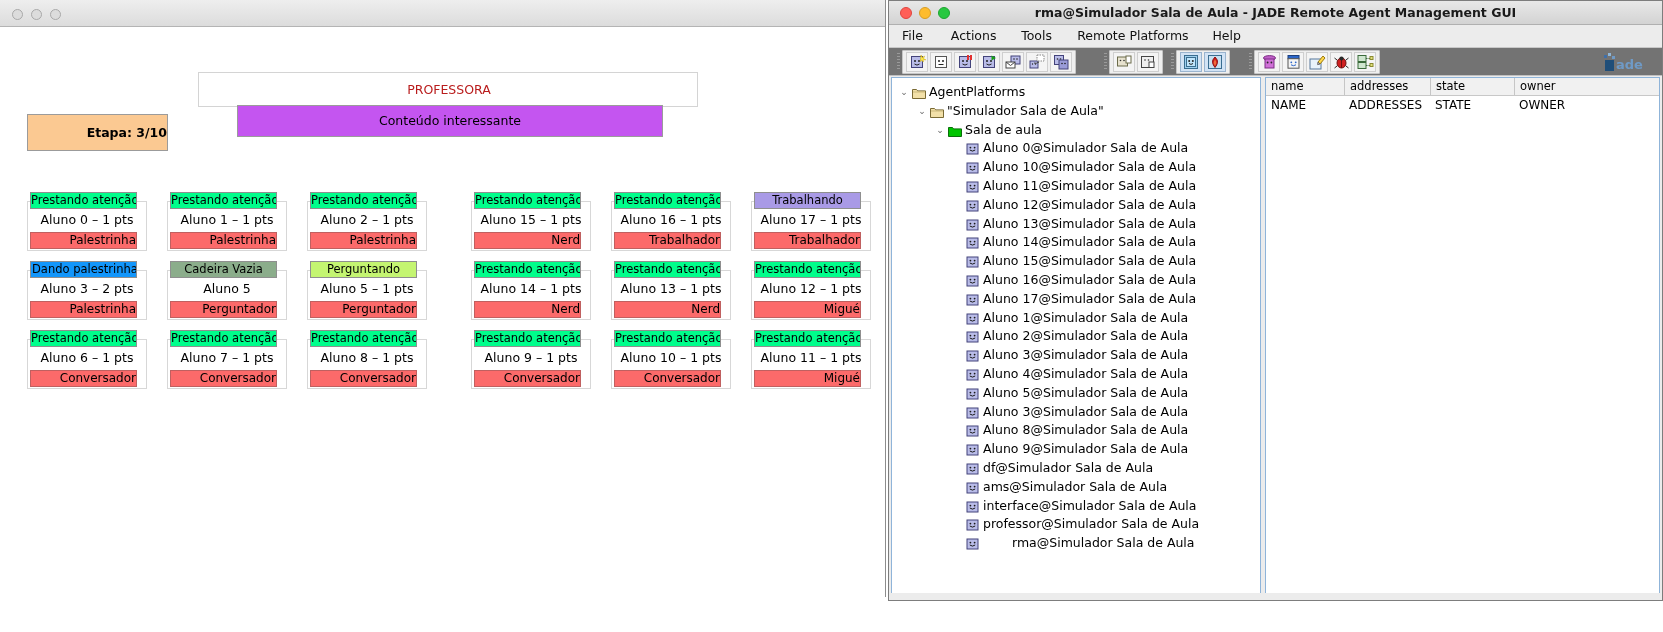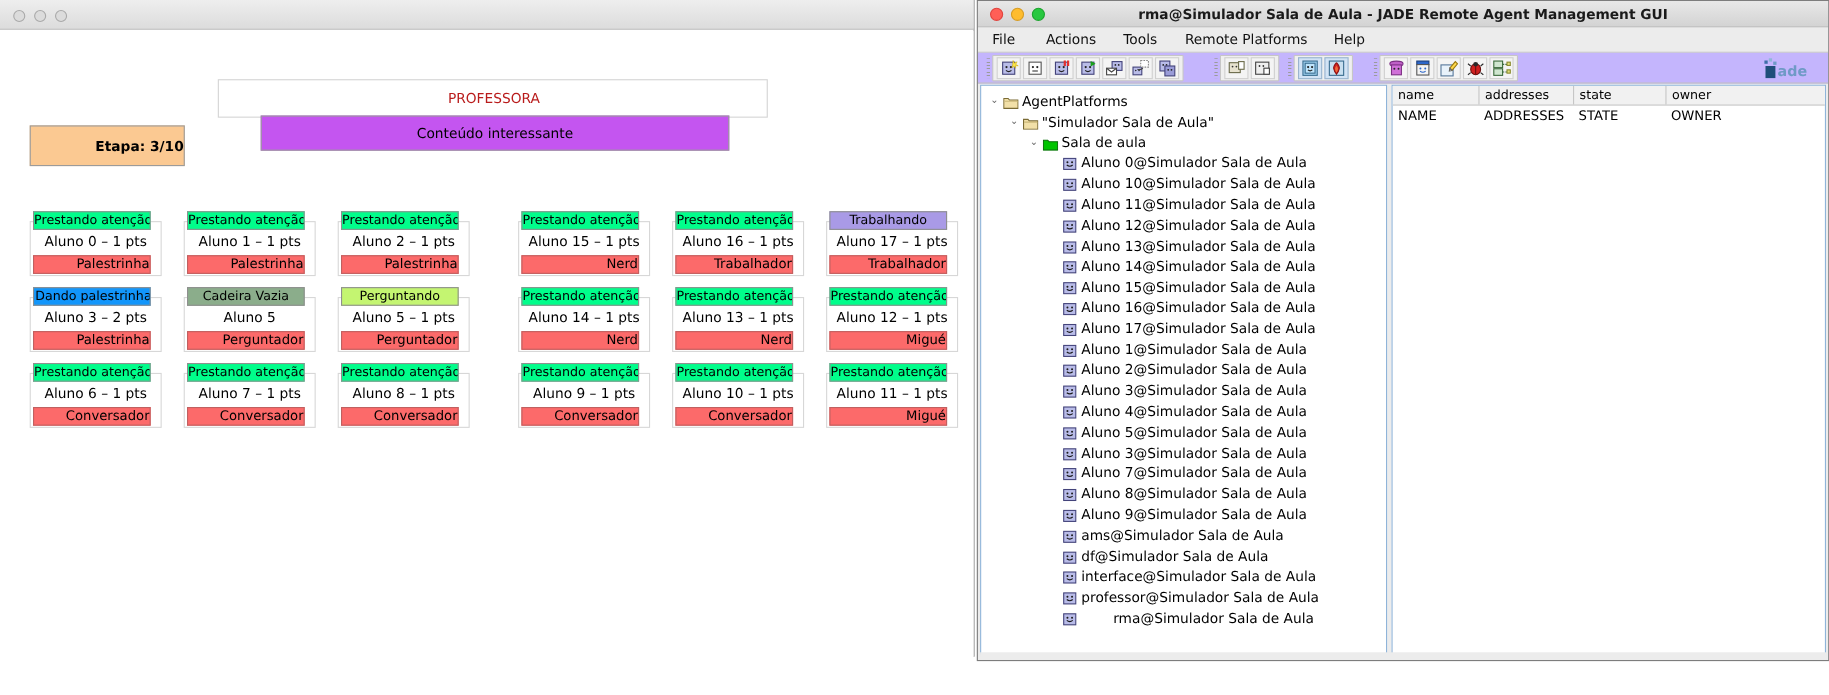--- a/index.html
+++ b/index.html
@@ -222,21 +222,21 @@
     font-size: 12.5px;
     color: #111;
     padding: 0 5px;
     white-space: nowrap;
   }
 
   #jade-toolbar {
     position: absolute;
     left: 0; top: 47px;
     width: 773px; height: 28px;
-    background: #c4b5fd;
+    background: #737373;
     border-bottom: 1px solid #c0c0c0;
     box-sizing: border-box;
   }
   .tb-group {
     position: absolute;
     top: 2px;
     height: 24px;
     border: 1px solid #c6c6c6;
     border-radius: 1px;
     background: #efefef;
@@ -835,57 +835,48 @@
               </svg></span>
             <span class="tlabel" style="left: 91px;">Aluno 3@Simulador Sala de Aula</span>
           </div>
           <div class="tree-row">
             <span class="ticon" style="left: 74px;"><svg width="13" height="12" viewBox="0 0 13 12">
                 <rect x="1" y="1" width="11" height="10" fill="#b9bce8" stroke="#43437a"></rect>
                 <circle cx="4.4" cy="4.6" r=".9" fill="#1a1a1a"></circle>
                 <circle cx="8.6" cy="4.6" r=".9" fill="#1a1a1a"></circle>
                 <path d="M3.8 7 Q6.5 9.2 9.2 7" stroke="#1a1a1a" fill="none"></path>
               </svg></span>
-            <span class="tlabel" style="left: 91px;">Aluno 7@Simulador Sala de Aula</span>
-          </div>
-          <div class="tree-row">
-            <span class="ticon" style="left: 74px;"><svg width="13" height="12" viewBox="0 0 13 12">
-                <rect x="1" y="1" width="11" height="10" fill="#b9bce8" stroke="#43437a"></rect>
-                <circle cx="4.4" cy="4.6" r=".9" fill="#1a1a1a"></circle>
-                <circle cx="8.6" cy="4.6" r=".9" fill="#1a1a1a"></circle>
-                <path d="M3.8 7 Q6.5 9.2 9.2 7" stroke="#1a1a1a" fill="none"></path>
-              </svg></span>
             <span class="tlabel" style="left: 91px;">Aluno 8@Simulador Sala de Aula</span>
           </div>
           <div class="tree-row">
             <span class="ticon" style="left: 74px;"><svg width="13" height="12" viewBox="0 0 13 12">
                 <rect x="1" y="1" width="11" height="10" fill="#b9bce8" stroke="#43437a"></rect>
                 <circle cx="4.4" cy="4.6" r=".9" fill="#1a1a1a"></circle>
                 <circle cx="8.6" cy="4.6" r=".9" fill="#1a1a1a"></circle>
                 <path d="M3.8 7 Q6.5 9.2 9.2 7" stroke="#1a1a1a" fill="none"></path>
               </svg></span>
             <span class="tlabel" style="left: 91px;">Aluno 9@Simulador Sala de Aula</span>
           </div>
           <div class="tree-row">
             <span class="ticon" style="left: 74px;"><svg width="13" height="12" viewBox="0 0 13 12">
                 <rect x="1" y="1" width="11" height="10" fill="#b9bce8" stroke="#43437a"></rect>
                 <circle cx="4.4" cy="4.6" r=".9" fill="#1a1a1a"></circle>
                 <circle cx="8.6" cy="4.6" r=".9" fill="#1a1a1a"></circle>
                 <path d="M3.8 7 Q6.5 9.2 9.2 7" stroke="#1a1a1a" fill="none"></path>
               </svg></span>
+            <span class="tlabel" style="left: 91px;">df@Simulador Sala de Aula</span>
+          </div>
+          <div class="tree-row">
+            <span class="ticon" style="left: 74px;"><svg width="13" height="12" viewBox="0 0 13 12">
+                <rect x="1" y="1" width="11" height="10" fill="#b9bce8" stroke="#43437a"></rect>
+                <circle cx="4.4" cy="4.6" r=".9" fill="#1a1a1a"></circle>
+                <circle cx="8.6" cy="4.6" r=".9" fill="#1a1a1a"></circle>
+                <path d="M3.8 7 Q6.5 9.2 9.2 7" stroke="#1a1a1a" fill="none"></path>
+              </svg></span>
             <span class="tlabel" style="left: 91px;">ams@Simulador Sala de Aula</span>
-          </div>
-          <div class="tree-row">
-            <span class="ticon" style="left: 74px;"><svg width="13" height="12" viewBox="0 0 13 12">
-                <rect x="1" y="1" width="11" height="10" fill="#b9bce8" stroke="#43437a"></rect>
-                <circle cx="4.4" cy="4.6" r=".9" fill="#1a1a1a"></circle>
-                <circle cx="8.6" cy="4.6" r=".9" fill="#1a1a1a"></circle>
-                <path d="M3.8 7 Q6.5 9.2 9.2 7" stroke="#1a1a1a" fill="none"></path>
-              </svg></span>
-            <span class="tlabel" style="left: 91px;">df@Simulador Sala de Aula</span>
           </div>
           <div class="tree-row">
             <span class="ticon" style="left: 74px;"><svg width="13" height="12" viewBox="0 0 13 12">
                 <rect x="1" y="1" width="11" height="10" fill="#b9bce8" stroke="#43437a"></rect>
                 <circle cx="4.4" cy="4.6" r=".9" fill="#1a1a1a"></circle>
                 <circle cx="8.6" cy="4.6" r=".9" fill="#1a1a1a"></circle>
                 <path d="M3.8 7 Q6.5 9.2 9.2 7" stroke="#1a1a1a" fill="none"></path>
               </svg></span>
             <span class="tlabel" style="left: 91px;">interface@Simulador Sala de Aula</span>
           </div>

